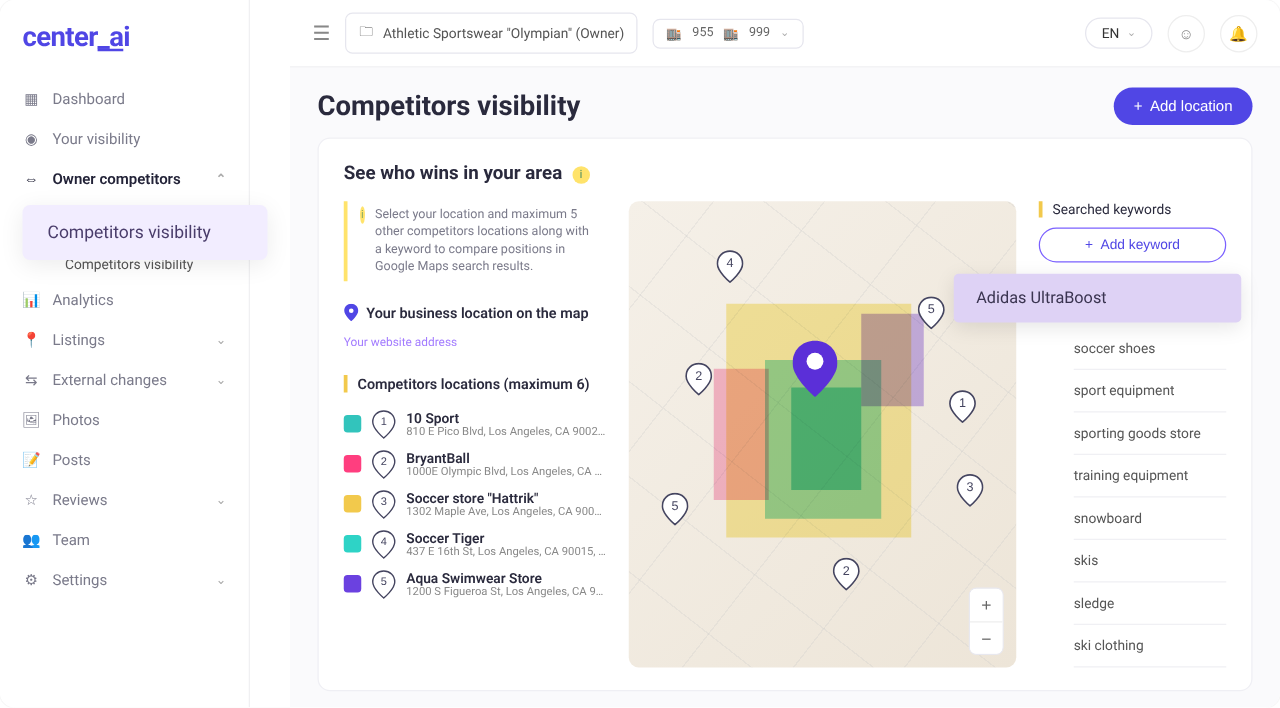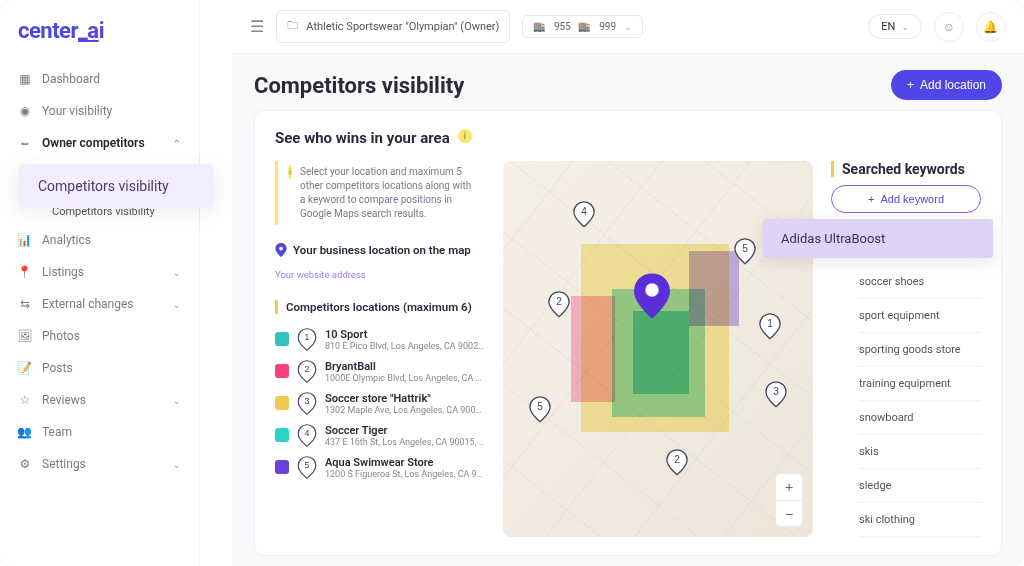--- a/index.html
+++ b/index.html
@@ -20,21 +20,21 @@
 .hamburger { color: #888; cursor: pointer; font-size: 16px; }
 .breadcrumb-box { display: flex; align-items: center; gap: 8px; border: 1px solid #e6e6ee; border-radius: 6px; padding: 6px 10px; font-size: 11px; color: #555; }
 .stat-pill { display: flex; align-items: center; gap: 8px; border: 1px solid #e6e6ee; border-radius: 6px; padding: 5px 10px; font-size: 10px; color: #666; }
 .spacer { flex: 1; }
 .lang-pill { border: 1px solid #e6e6ee; border-radius: 18px; padding: 5px 12px; font-size: 11px; display: flex; align-items: center; gap: 6px; cursor: pointer; }
 .icon-btn { width: 30px; height: 30px; border: 1px solid #eee; border-radius: 50%; display: flex; align-items: center; justify-content: center; color: #888; cursor: pointer; }
 .page-header { display: flex; align-items: center; justify-content: space-between; padding: 16px 22px 10px; }
 .page-title { font-size: 22px; font-weight: 700; color: #2a2a3d; }
 .add-loc-btn { background: #5046e5; color: #fff; border: none; border-radius: 18px; padding: 8px 16px; font-size: 12px; cursor: pointer; display: flex; align-items: center; gap: 6px; }
 .panel { background: #fff; margin: 0 22px 16px; border: 1px solid #efeff4; border-radius: 10px; padding: 18px 20px; }
-.subtitle { font-size: 15px; font-weight: 700; color: #2a2a3d; margin-bottom: 14px; display: flex; align-items: flex-start; gap: 8px; }
+.subtitle { font-size: 15px; font-weight: 700; color: #2a2a3d; margin-bottom: 14px; display: flex; align-items: flex-end; gap: 8px; }
 .info-dot { width: 14px; height: 14px; border-radius: 50%; background: #ffe36b; display: inline-flex; align-items: center; justify-content: center; font-size: 9px; color: #8a6; }
 .content-row { display: flex; gap: 18px; }
 .left-col { width: 210px; display: flex; flex-direction: column; }
 .hint-box { border-left: 3px solid #ffe36b; padding: 4px 8px 4px 10px; font-size: 10px; color: #7a7a8a; line-height: 1.4; margin-bottom: 14px; display: flex; gap: 8px; }
 .sec-head { font-size: 11.5px; font-weight: 600; color: #2a2a3d; display: flex; align-items: center; gap: 6px; margin: 4px 0 6px; }
 .sec-head.border-l { border-left: 3px solid #f2c94c; padding-left: 8px; }
 .field-label { font-size: 9.5px; color: #a37cff; margin-top: 6px; }
 .field-input { border: 0; border-bottom: 1px solid #d8d8e4; padding: 4px 0 6px; font-size: 12px; color: #333; background: transparent; width: 100%; outline: none; }
 .comp-list { display: flex; flex-direction: column; gap: 8px; margin-top: 8px; }
 .comp-row { display: flex; align-items: flex-start; gap: 8px; }
@@ -53,21 +53,21 @@
 .heat.yellow { background: #f6e05e; }
 .heat.cyan { background: #4fd1c5; }
 .heat.pink { background: #f687b3; }
 .heat.purple { background: #9f7aea; }
 .map-pin-big { position: absolute; left: 48%; top: 42%; transform: translate(-50%, -100%); z-index: 3; }
 .map-pin-small { position: absolute; width: 22px; height: 28px; transform: translate(-50%, -100%); z-index: 2; }
 .map-controls { position: absolute; right: 10px; bottom: 10px; display: flex; flex-direction: column; background: #fff; border-radius: 6px; border: 1px solid #e8e8ef; overflow: hidden; z-index: 4; }
 .map-controls button { width: 26px; height: 26px; border: 0; background: #fff; color: #666; cursor: pointer; font-size: 14px; }
 .map-controls button + button { border-top: 1px solid #eee; }
 .right-col { width: 150px; display: flex; flex-direction: column; position: relative; }
-.kw-head { font-size: 14px; font-weight: 700; color: #2a2a3d; margin-bottom: 8px; border-left: 3px solid #f2c94c; padding-left: 8px; }
+.kw-head { font-size: 11px; font-weight: 400; color: #2a2a3d; margin-bottom: 8px; border-left: 3px solid #f2c94c; padding-left: 8px; }
 .add-kw-btn { border: 1px solid #7b61ff; color: #5046e5; background: #fff; border-radius: 18px; padding: 7px 10px; font-size: 11px; cursor: pointer; display: flex; align-items: center; justify-content: center; gap: 6px; margin-bottom: 8px; }
 .kw-float { position: absolute; right: -12px; top: 58px; background: #ded2f5; color: #3a3450; font-size: 13px; padding: 12px 18px; border-radius: 4px; box-shadow: 0 4px 16px rgba(0,0,0,0.10); z-index: 6; width: 230px; }
 .kw-list { display: flex; flex-direction: column; margin-top: 44px; }
 .kw-item { padding: 10px 0; font-size: 11px; color: #555; border-bottom: 1px solid #f0f0f4; margin-left: 28px; }
 svg { display: block; }
 </style>
 </head>
 <body>
 
 <div class="app">

